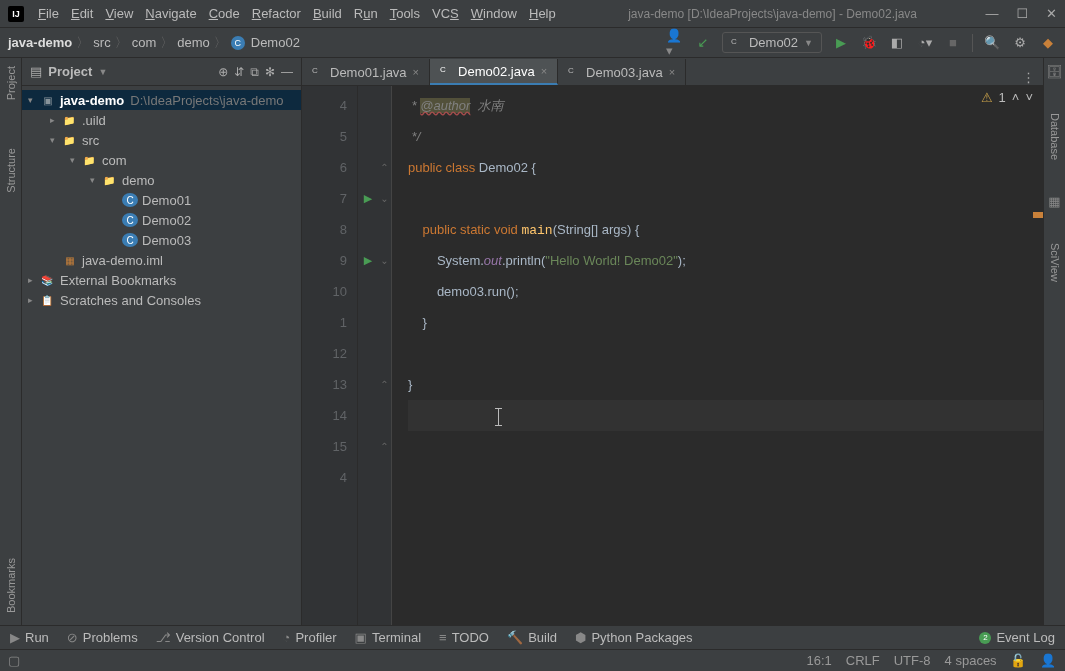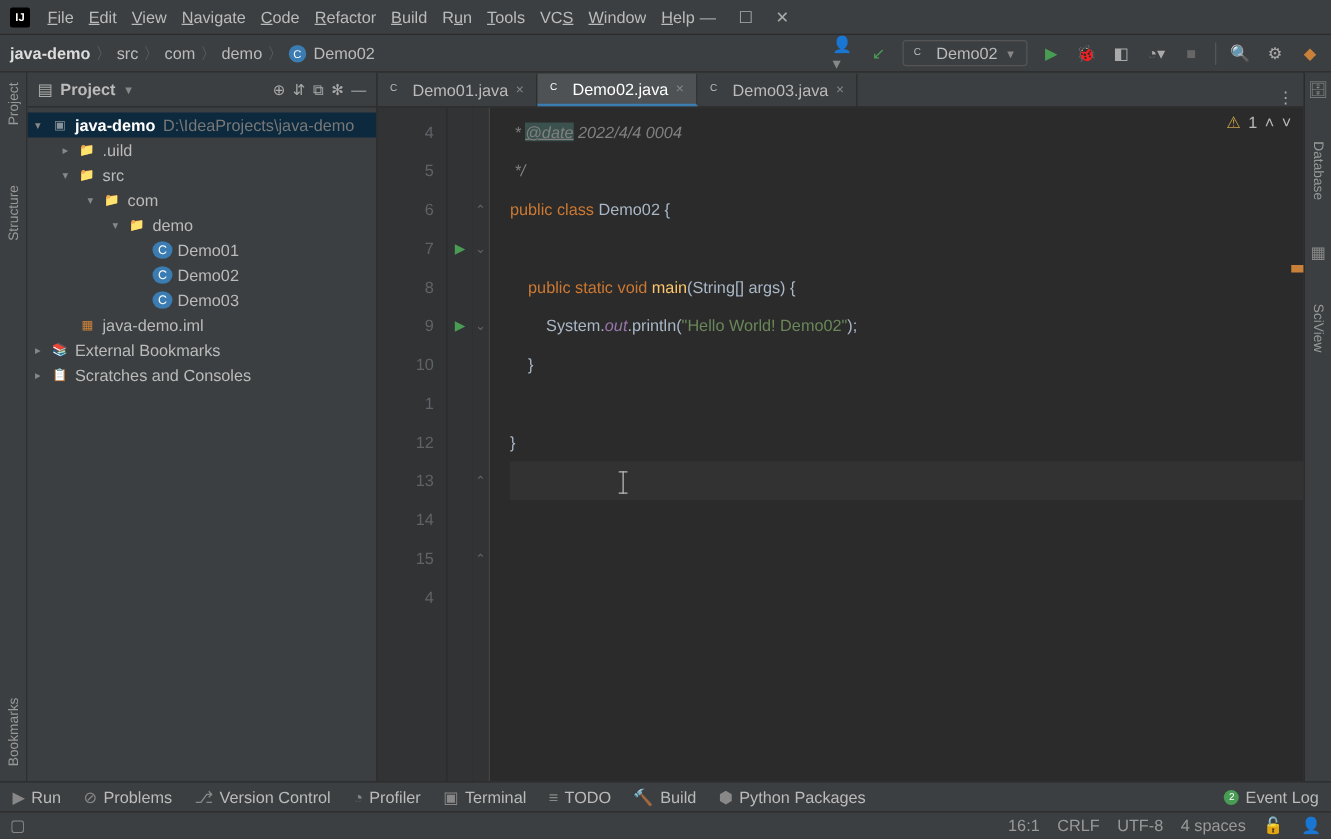--- a/index.html
+++ b/index.html
@@ -57,21 +57,21 @@
 .fold-gutter .gline { height:31px; display:flex; align-items:center; justify-content:center; color:#666; font-size:10px; }
 .code { flex:1; padding:4px 0 0 16px; font-family:Consolas,monospace; font-size:16px; position:relative; }
 .code .cline { height:31px; line-height:31px; white-space:pre; }
 .code .cline.current { background:#323232; }
 .kw { color:#cc7832; }
 .str { color:#6a8759; }
 .com { color:#808080; font-style:italic; }
 .ann { color:#808080; font-style:italic; text-decoration:underline; background:#3b514d; }
 .ann-red { color:#808080; font-style:italic; background:#52503a; text-decoration:underline wavy #a84d4d; }
 .cls { color:#a9b7c6; }
-.mth { color:#ffc66d; }
+.mth { color:#ffc66d;font-family:Liberation Mono, monospace; }
 .field { color:#9876aa; font-style:italic; }
 .num-date { color:#808080; font-style:italic; }
 .warn-badge { position:absolute; top:4px; right:10px; display:flex; align-items:center; gap:6px; color:#bbb; font-size:11px; }
 .warn-badge .tri { color:#c9a14a; }
 .orange-strip { position:absolute; right:0; top:126px; width:10px; height:6px; background:#c9813a; }
 .right-rail { width:22px; background:#3c3f41; border-left:1px solid #2b2b2b; display:flex; flex-direction:column; align-items:center; padding-top:6px; gap:30px; }
 .right-rail .rail-label { writing-mode:vertical-rl; font-size:11px; color:#999; cursor:pointer; padding:4px 0; }
 .bottombar { height:24px; background:#3c3f41; border-top:1px solid #2b2b2b; display:flex; align-items:center; padding:0 10px; gap:18px; font-size:12px; }
 .bottombar .bitem { display:flex; align-items:center; gap:5px; cursor:pointer; color:#bbb; }
 .bottombar .bspacer { flex:1; }
@@ -95,20 +95,21 @@
     <span><u>N</u>avigate</span>
     <span><u>C</u>ode</span>
     <span><u>R</u>efactor</span>
     <span><u>B</u>uild</span>
     <span>R<u>u</u>n</span>
     <span><u>T</u>ools</span>
     <span>VC<u>S</u></span>
     <span><u>W</u>indow</span>
     <span><u>H</u>elp</span>
   </div>
+  <div class="apptitle">java-demo [D:\IdeaProjects\java-demo] - Demo02.java</div>
   <div class="wincontrols">
     <span>—</span>
     <span>☐</span>
     <span>✕</span>
   </div>
 </div>
 
 <div class="toolbar">
   <div class="breadcrumb">
     <span class="crumb bold">java-demo</span>
@@ -289,26 +290,27 @@
           <div class="gline"></div>
       </div>
       <div class="code">
         <div class="warn-badge">
           <span class="tri">⚠</span>
           <span>1</span>
           <span>˄</span>
           <span>˅</span>
         </div>
         <div class="orange-strip"></div>
-        <div class="cline"><span class="com"> * </span><span class="ann">@date</span><span class="num-date"> 2022/4/4 0004</span></div>
+        <div class="cline"><span class="com"> * </span><span class="ann-red">@author</span><span class="num-date">  水南</span></div>
         <div class="cline"><span class="com"> */</span></div>
         <div class="cline"><span class="kw">public </span><span class="kw">class </span><span class="cls">Demo02 </span><span class="cls">{</span></div>
         <div class="cline"></div>
         <div class="cline"><span class="kw">    public </span><span class="kw">static </span><span class="kw">void </span><span class="mth">main</span><span class="cls">(String[] args) {</span></div>
         <div class="cline"><span class="cls">        System.</span><span class="field">out</span><span class="cls">.println(</span><span class="str">"Hello World! Demo02"</span><span class="cls">);</span></div>
+        <div class="cline"><span class="cls">        demo03.run();</span></div>
         <div class="cline"><span class="cls">    }</span></div>
         <div class="cline"></div>
         <div class="cline"><span class="cls">}</span></div>
         <div class="cline current">                         <span class="cursor-caret"></span></div>
       </div>
     </div>
   </div>
 
   <div class="right-rail">
     <span style="color:#888">🗄</span>

